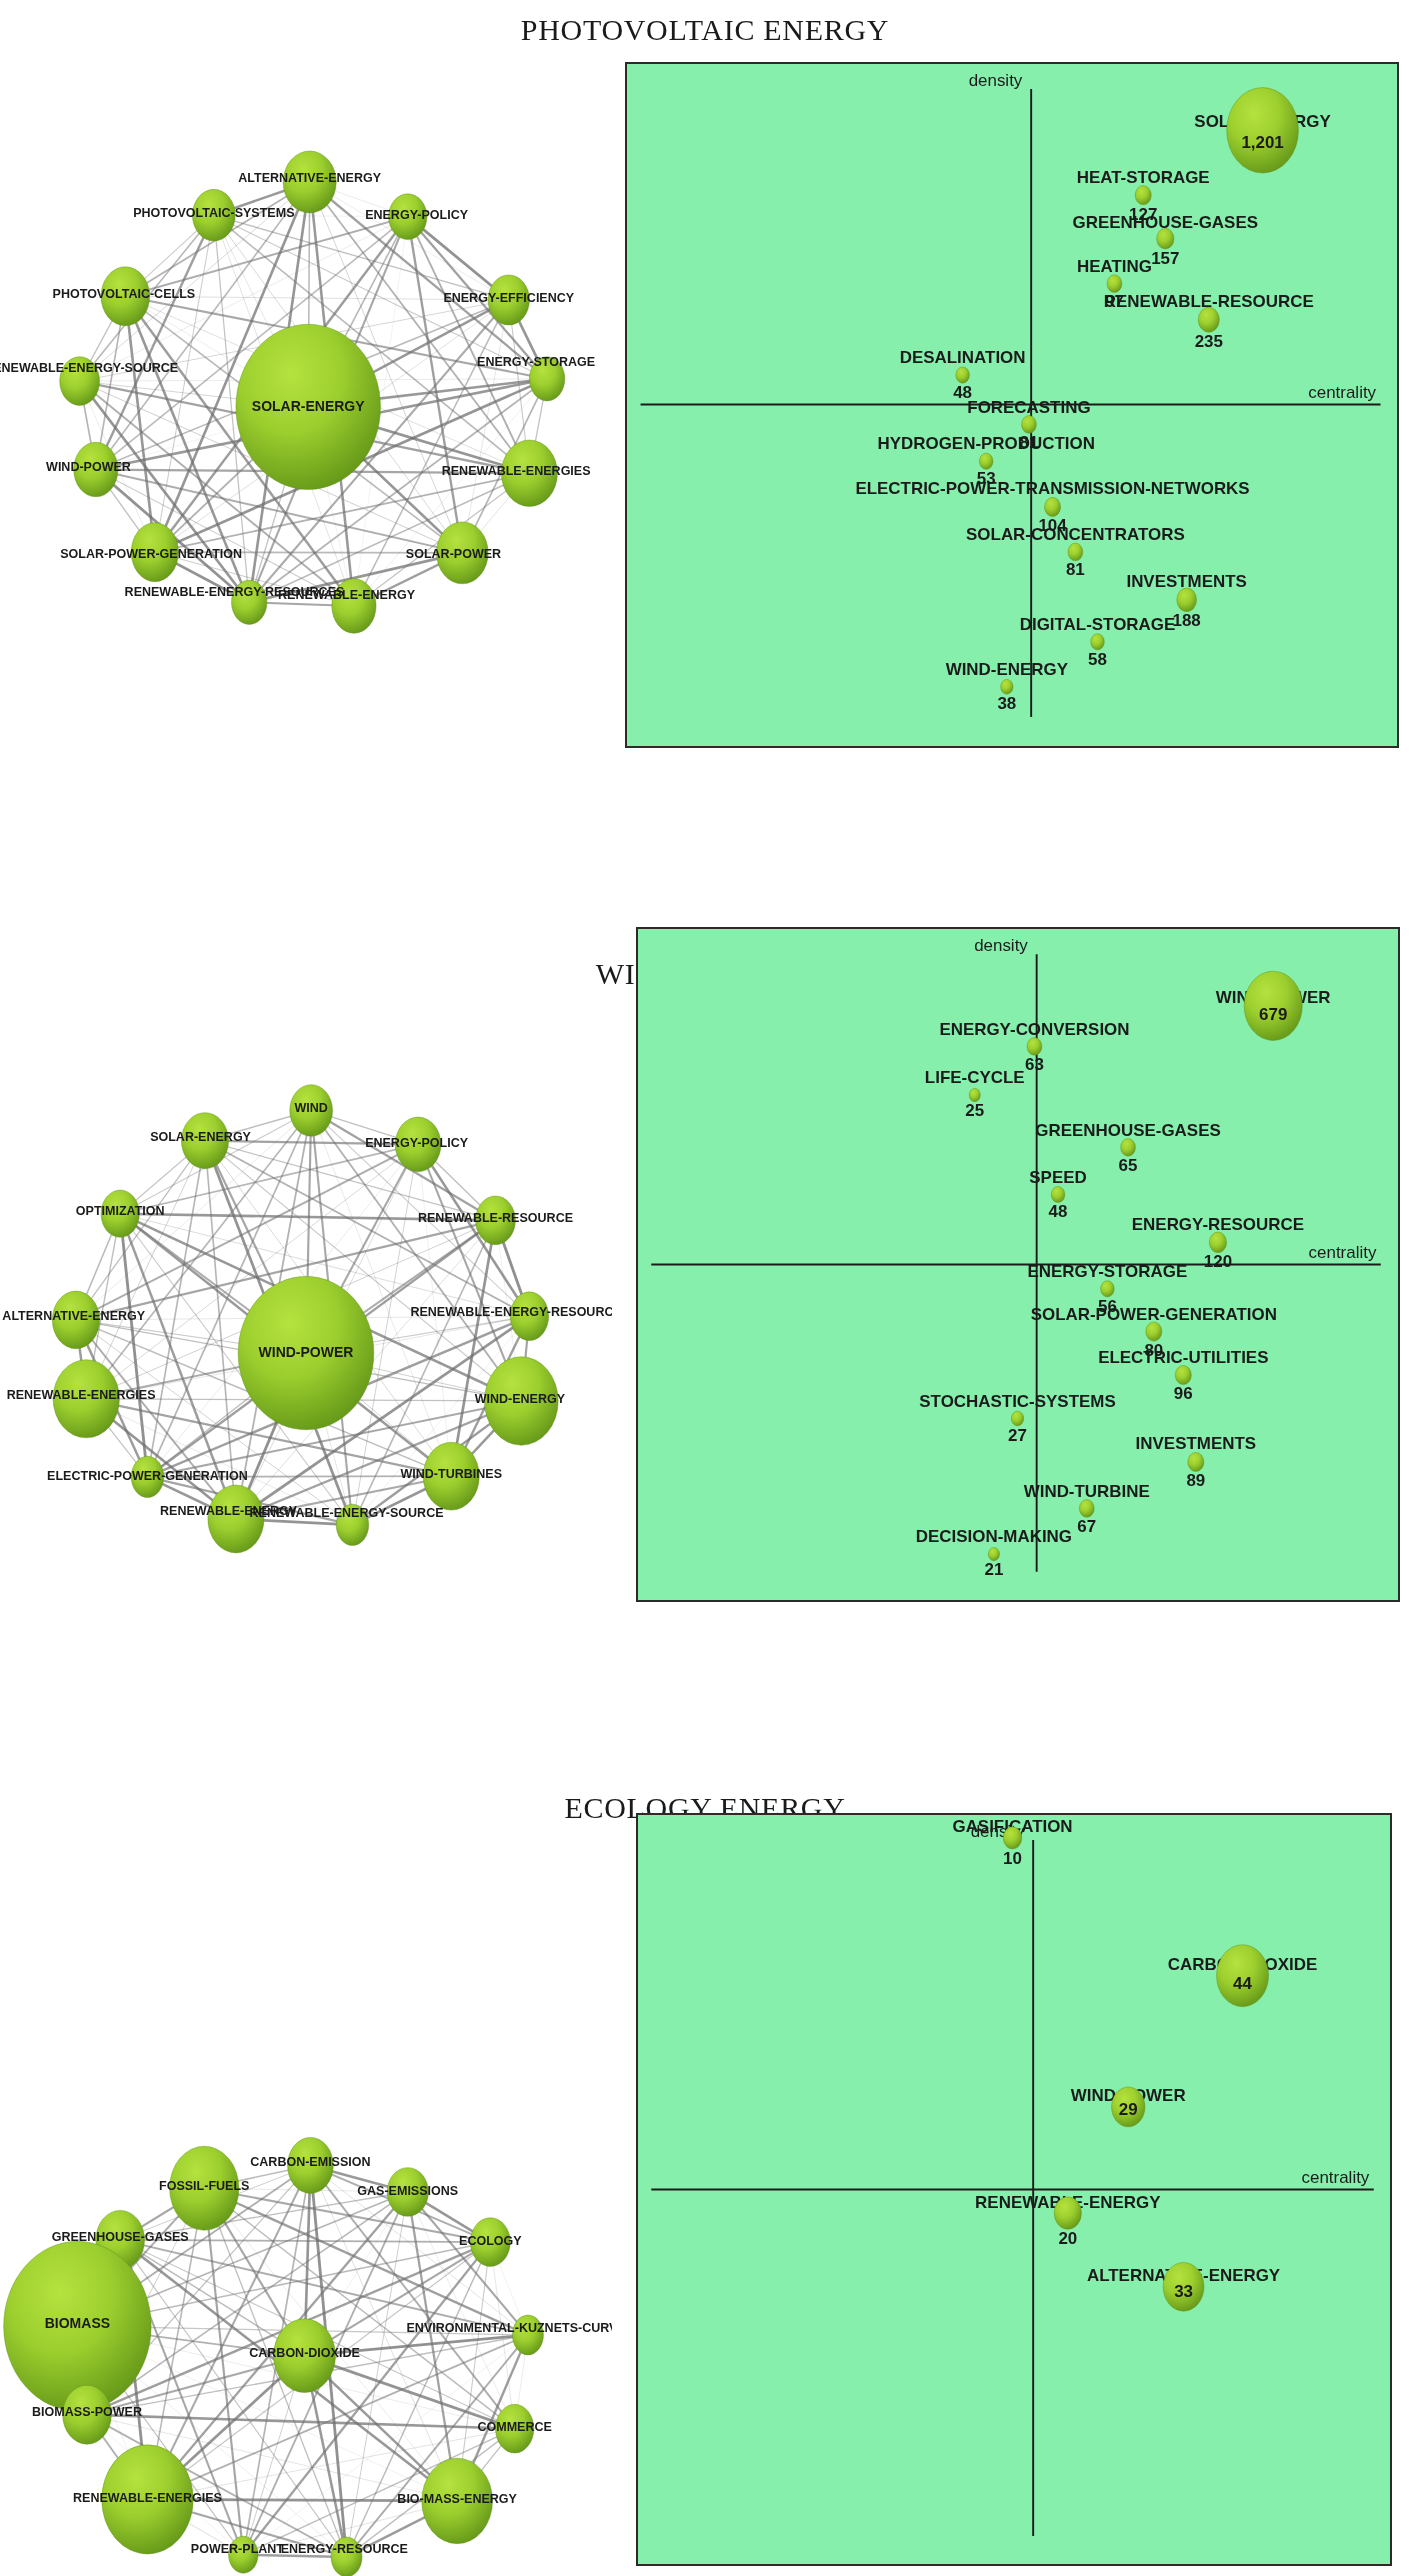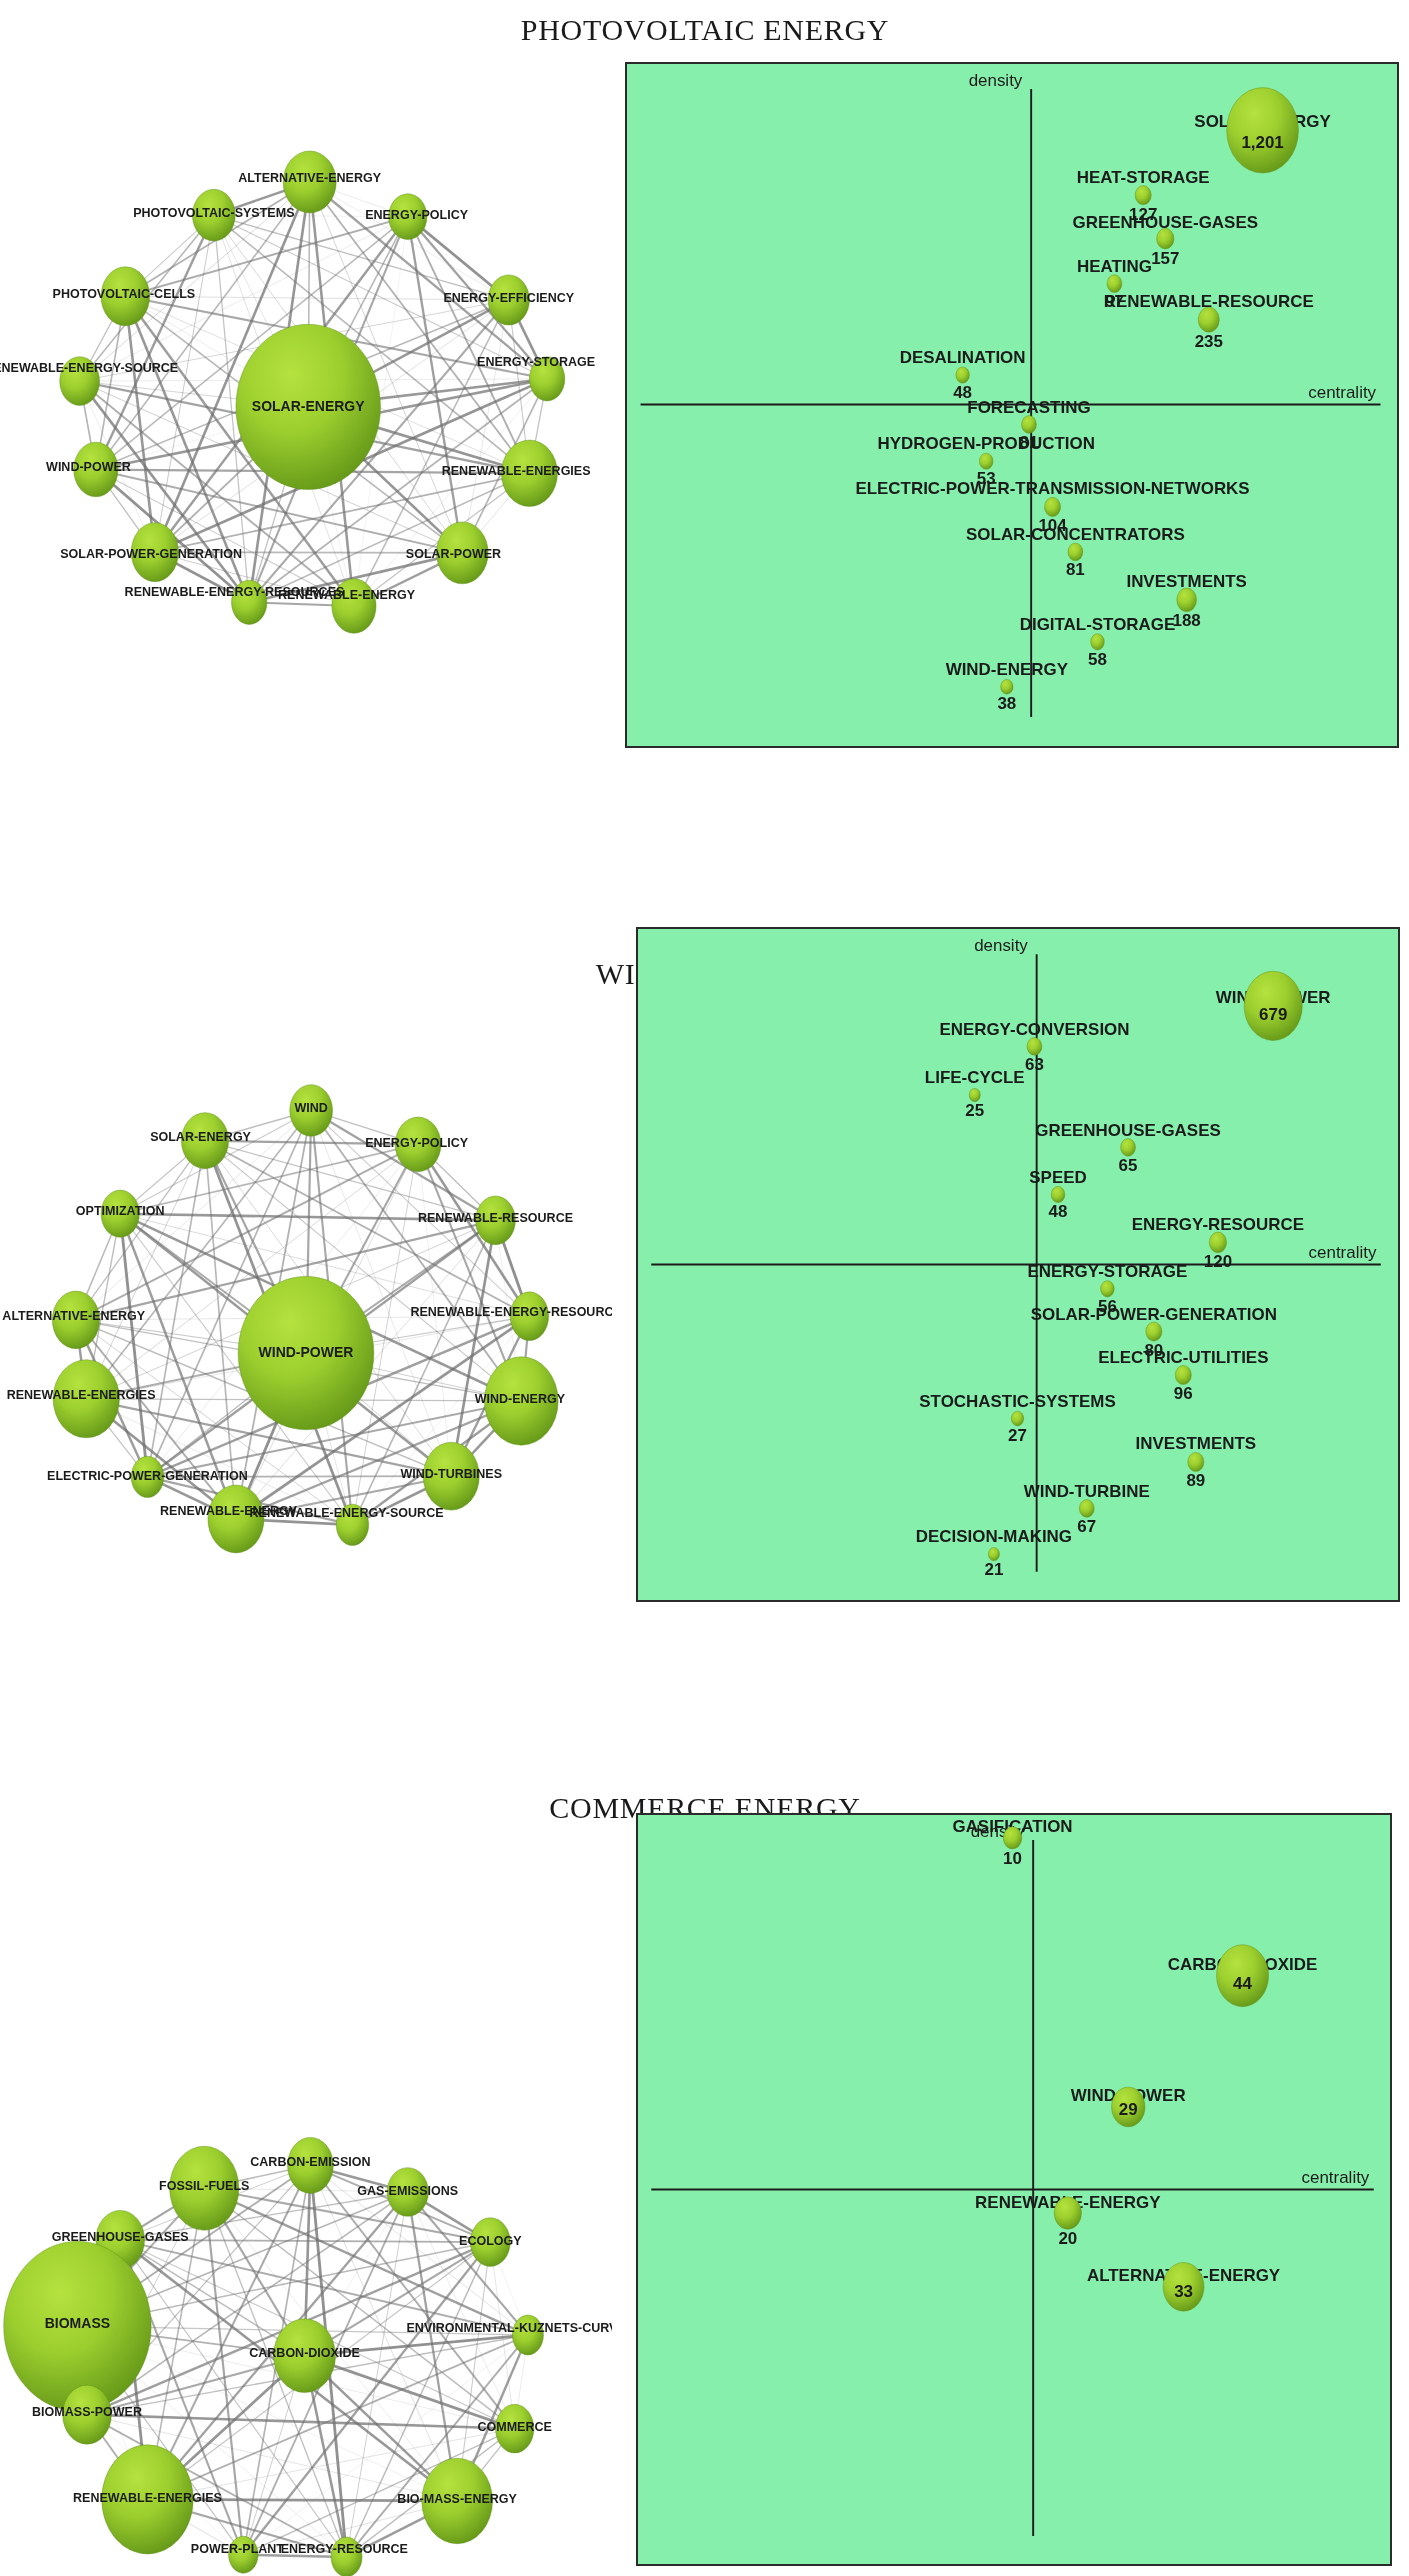--- a/index.html
+++ b/index.html
@@ -502,21 +502,21 @@
           <text x="700" y="579" text-anchor="middle" font-size="23" font-family="&quot;Liberation Sans&quot;, sans-serif" fill="#1b1b1b" font-weight="600">80</text>
           <text x="740" y="638" text-anchor="middle" font-size="23" font-family="&quot;Liberation Sans&quot;, sans-serif" fill="#1b1b1b" font-weight="600">96</text>
           <text x="515" y="694" text-anchor="middle" font-size="23" font-family="&quot;Liberation Sans&quot;, sans-serif" fill="#1b1b1b" font-weight="600">27</text>
           <text x="757" y="756" text-anchor="middle" font-size="23" font-family="&quot;Liberation Sans&quot;, sans-serif" fill="#1b1b1b" font-weight="600">89</text>
           <text x="609" y="818" text-anchor="middle" font-size="23" font-family="&quot;Liberation Sans&quot;, sans-serif" fill="#1b1b1b" font-weight="600">67</text>
           <text x="483" y="877" text-anchor="middle" font-size="23" font-family="&quot;Liberation Sans&quot;, sans-serif" fill="#1b1b1b" font-weight="600">21</text>
         </svg>
       </div>
     </div>
     <div class="section" style="top: 1651px; height: 925px;">
-      <div class="section-title" style="top: 140px;">COMMERCE ENERGY</div>
+      <div class="section-title" style="top: 140px;">ECOLOGY ENERGY</div>
       <div style="position: absolute; left: 0px; top: 111px;">
         <div class="network">
           <svg width="612" height="826" viewBox="0 0 830 1120">
             <g>
               <line x1="421" y1="547" x2="277" y2="578" stroke="#6e6e6e" stroke-width="2.01" stroke-opacity="0.46"></line>
               <line x1="421" y1="547" x2="553" y2="583" stroke="#6e6e6e" stroke-width="3.48" stroke-opacity="0.70"></line>
               <line x1="421" y1="547" x2="163" y2="648" stroke="#6e6e6e" stroke-width="1.31" stroke-opacity="0.35"></line>
               <line x1="421" y1="547" x2="665" y2="651" stroke="#6e6e6e" stroke-width="2.65" stroke-opacity="0.57"></line>
               <line x1="421" y1="547" x2="105" y2="765" stroke="#6e6e6e" stroke-width="2.54" stroke-opacity="0.55"></line>
               <line x1="421" y1="547" x2="413" y2="805" stroke="#6e6e6e" stroke-width="3.60" stroke-opacity="0.72"></line>

